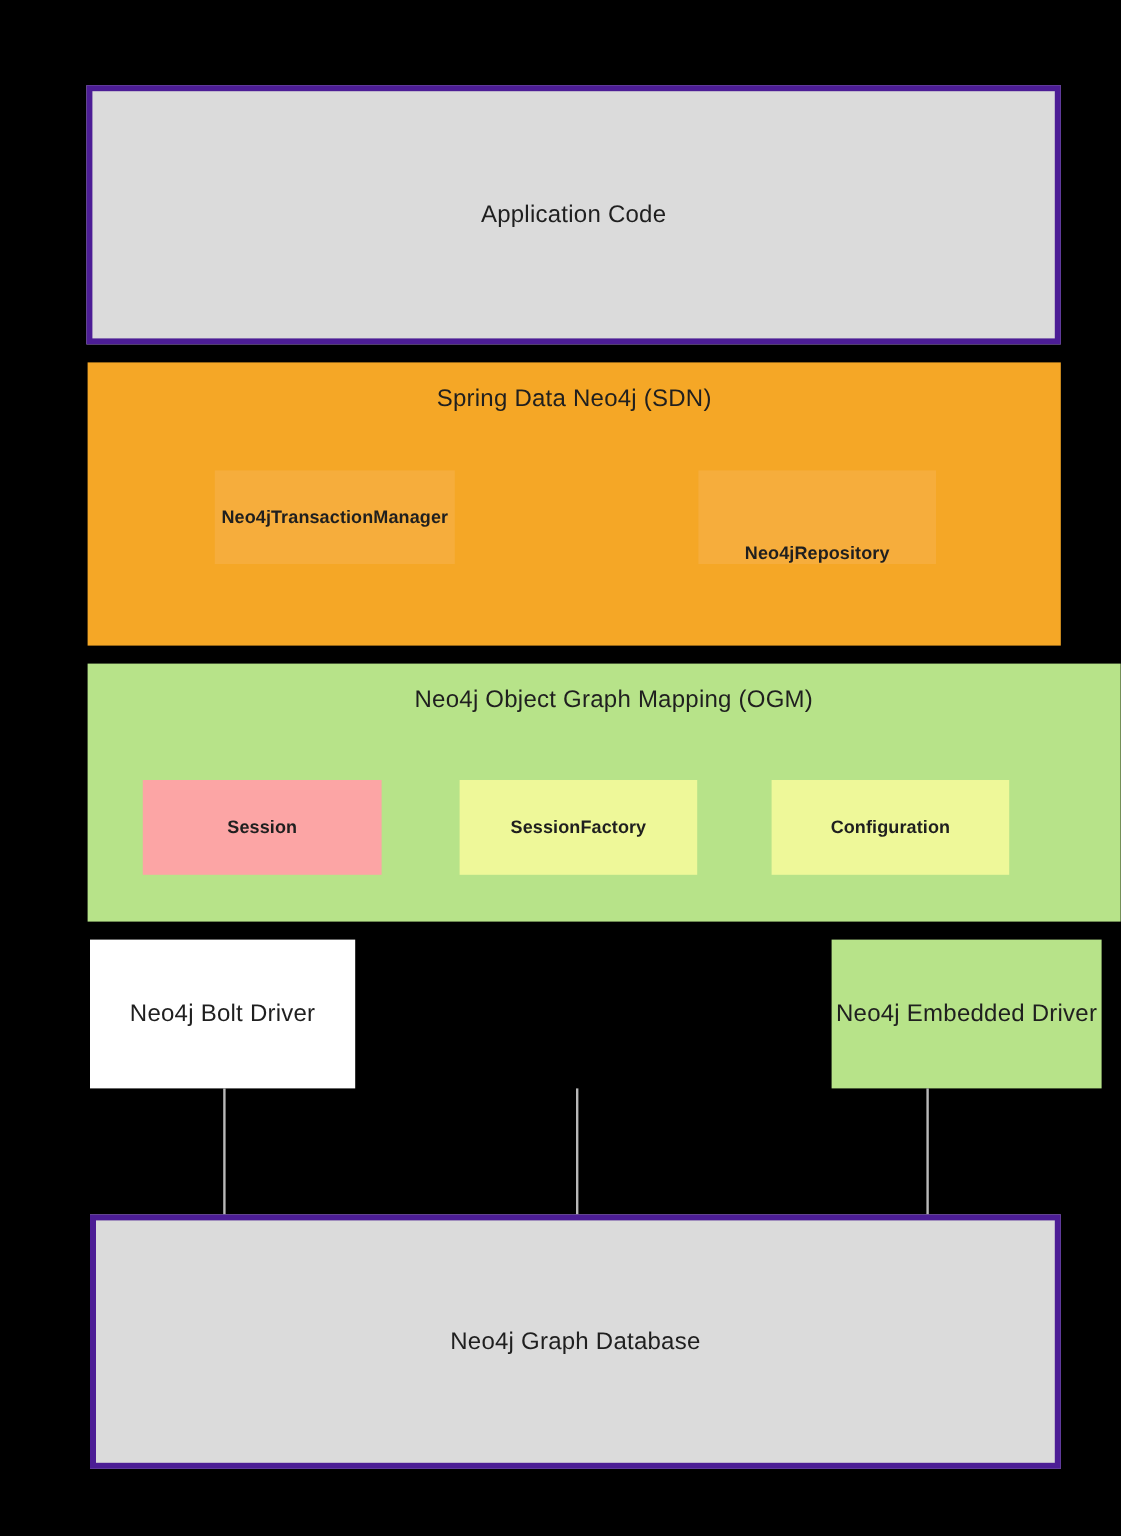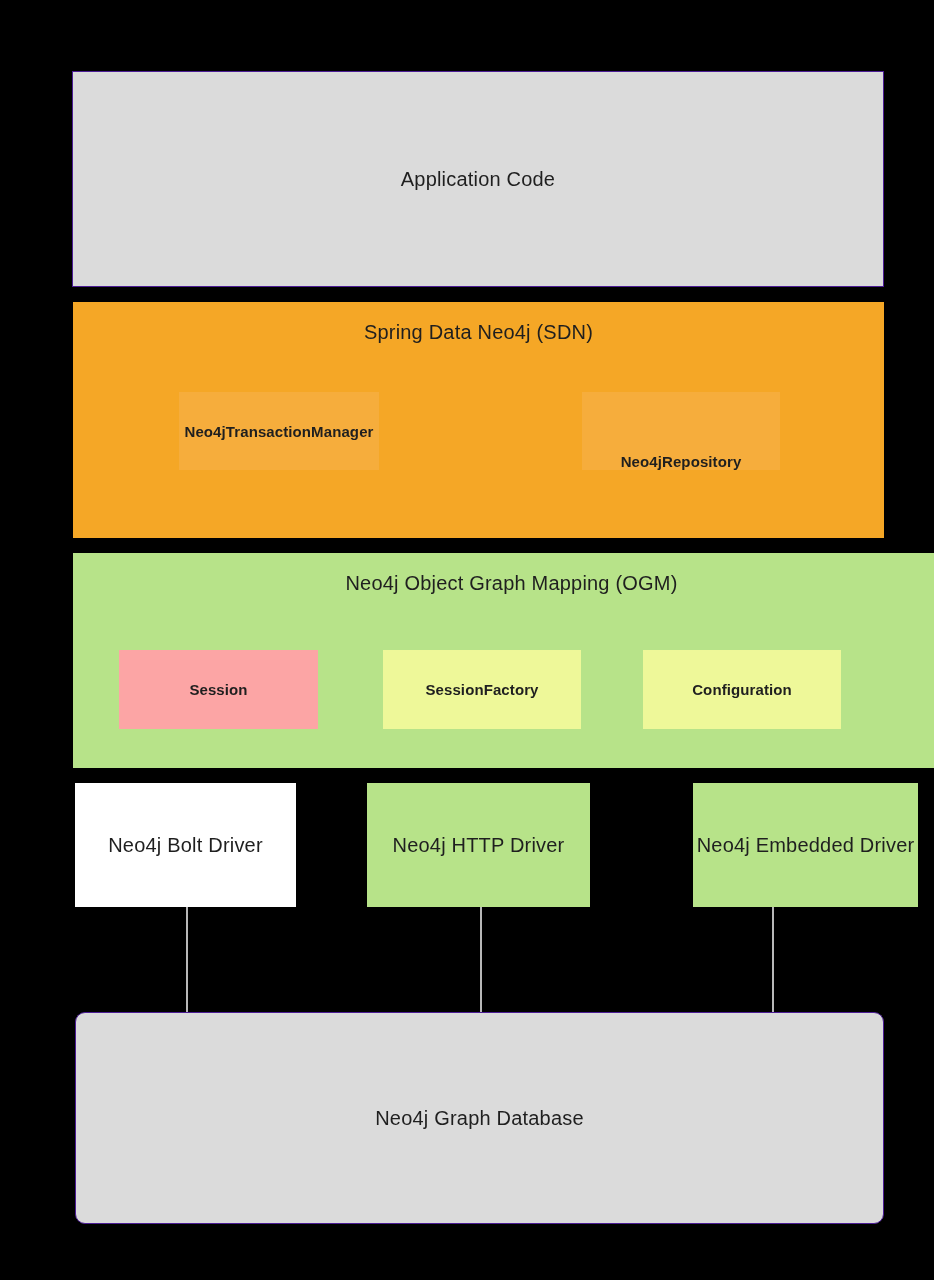--- a/index.html
+++ b/index.html
@@ -37,21 +37,21 @@
   .layer-title {
     position: absolute;
     left: 0;
     right: 0;
     top: 19px;
     text-align: center;
     font-size: 20px;
     letter-spacing: 0.2px;
   }
   .gray-box {
-    border: 1px solid #4c1d95;
+    border: 5px solid #4c1d95;
   }
   
   .app-box   { left: 72px;  top: 71px;  width: 812px; height: 216px; }
   
   .sdn-box   { left: 73px;  top: 302px; width: 811px; height: 236px; }
   .sdn-inner-tx   { left: 106px; top: 90px; width: 200px; height: 78px; }
   .sdn-inner-repo { left: 509px; top: 90px; width: 198px; height: 78px; align-items: flex-end; }
   
   .ogm-box   { left: 73px;  top: 553px; width: 877px; height: 215px; }
   .ogm-inner-session { left: 46px;  top: 97px; width: 199px; height: 79px; }
@@ -66,21 +66,21 @@
   .connector {
     position: absolute;
     top: 907px;
     height: 105px;
     width: 2px;
   }
   .connector-1 { left: 186px; }
   .connector-2 { left: 480px; }
   .connector-3 { left: 772px; }
   
-  .db-box { left: 75px; top: 1012px; width: 809px; height: 212px; border-radius: 10px; }
+  .db-box { left: 75px; top: 1012px; width: 809px; height: 212px; }
 </style>
 </head>
 <body>
 
 <div class="canvas" style="background-color: rgb(0, 0, 0);">
 
   <div class="box gray-box center-label app-box" style="background-color: rgb(219, 219, 219);">
     <span class="label-lg">Application Code</span>
   </div>
 
@@ -103,23 +103,20 @@
       <span class="label-sm">SessionFactory</span>
     </div>
     <div class="box center-label ogm-inner-config" style="background-color: rgb(238, 248, 153);">
       <span class="label-sm">Configuration</span>
     </div>
   </div>
 
   <div class="box center-label driver-box driver-bolt" style="background-color: #ffffff; text-align: center;">
     <span class="label-lg">Neo4j Bolt Driver</span>
   </div>
-  <div class="box center-label driver-box driver-http" style="background-color: rgb(183, 227, 137);">
-    <span class="label-lg">Neo4j HTTP Driver</span>
-  </div>
   <div class="box center-label driver-box driver-embedded" style="background-color: rgb(183, 227, 137);">
     <span class="label-lg">Neo4j Embedded Driver</span>
   </div>
 
   <div class="connector connector-1" style="background-color: rgb(184, 184, 184);"></div>
   <div class="connector connector-2" style="background-color: rgb(184, 184, 184);"></div>
   <div class="connector connector-3" style="background-color: rgb(184, 184, 184);"></div>
 
   <div class="box gray-box center-label db-box" style="background-color: rgb(219, 219, 219);">
     <span class="label-lg">Neo4j Graph Database</span>

